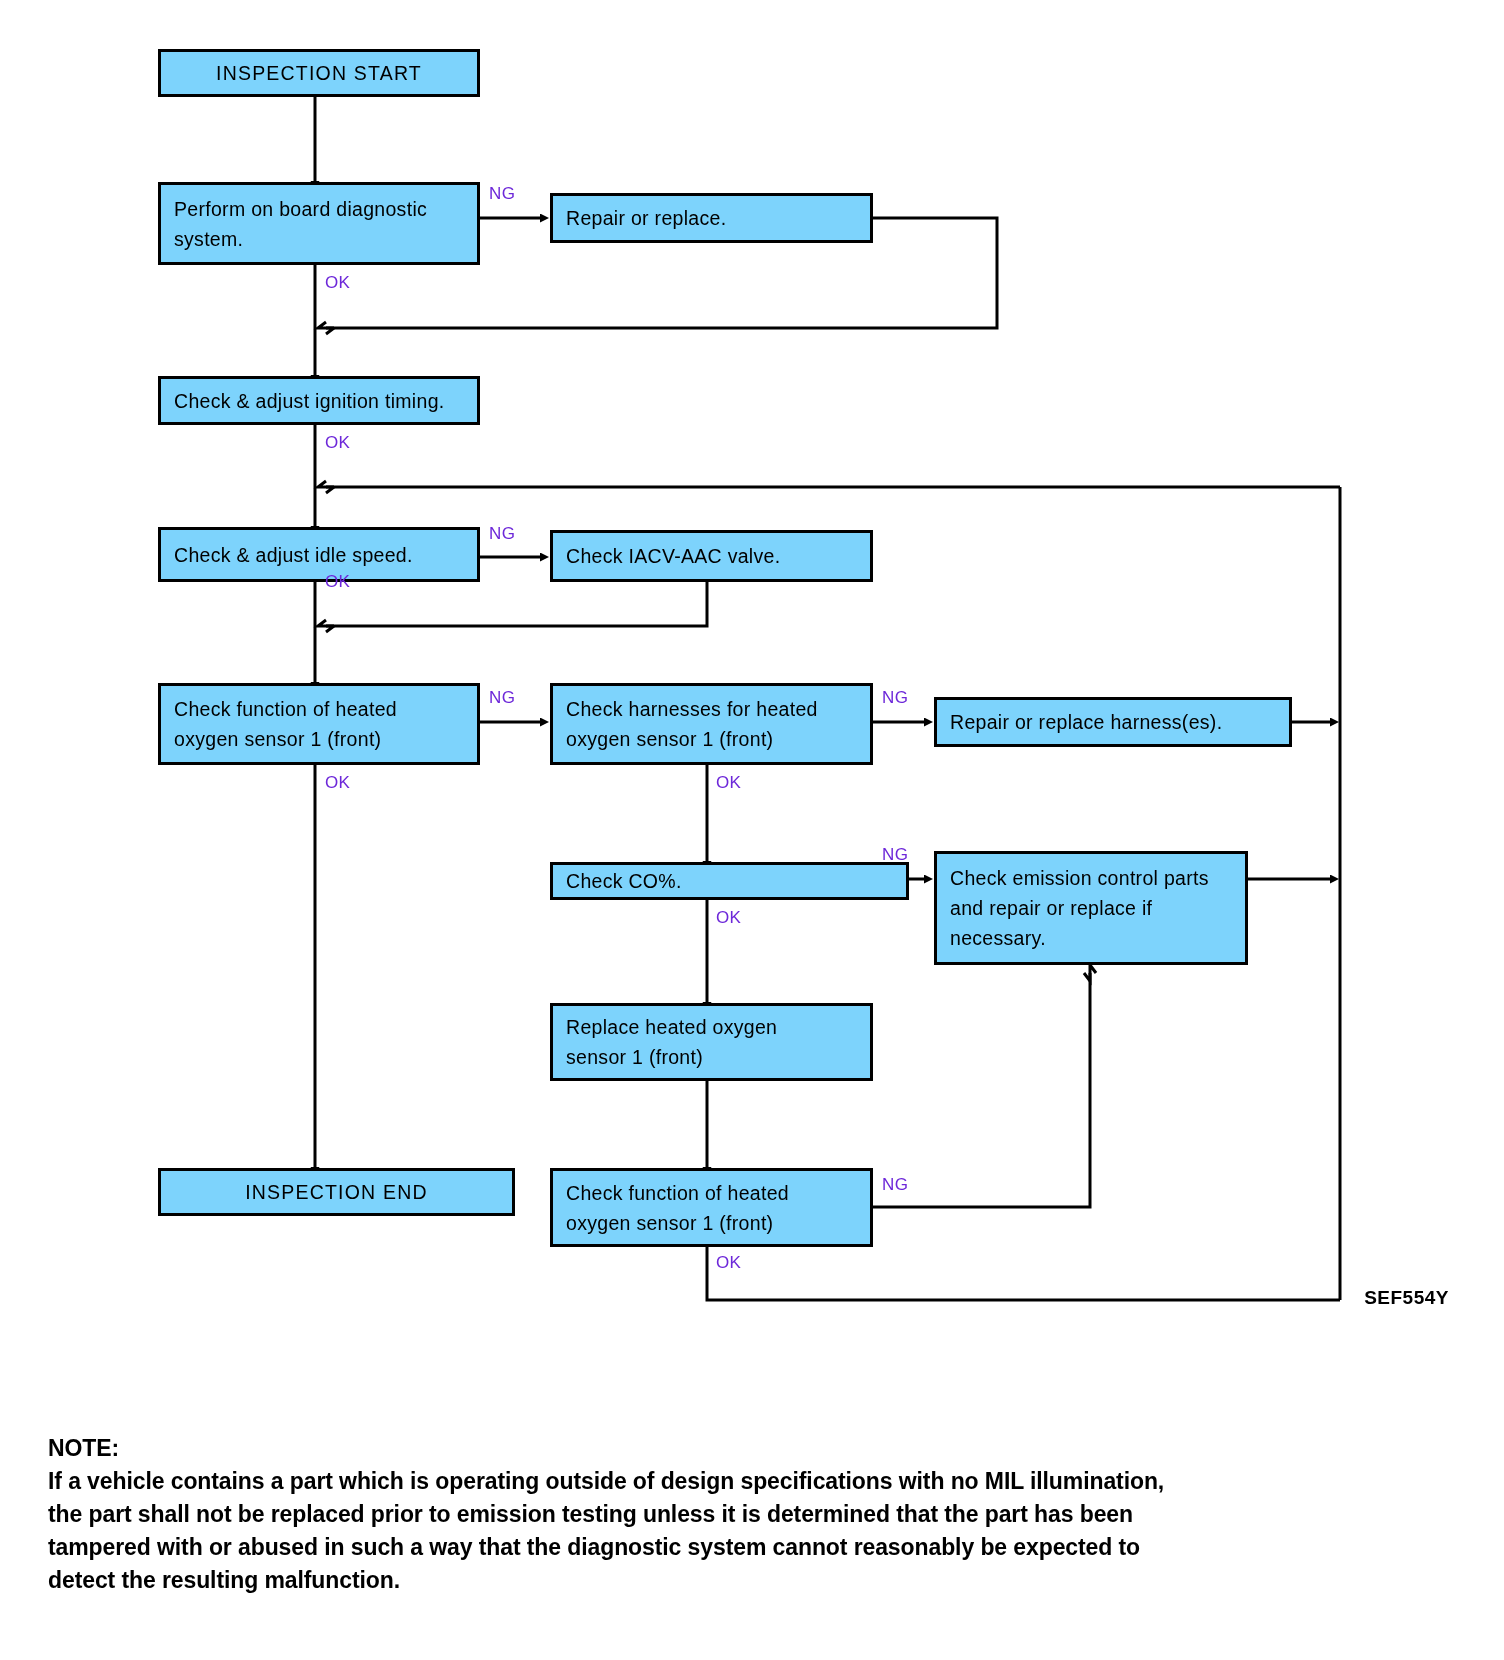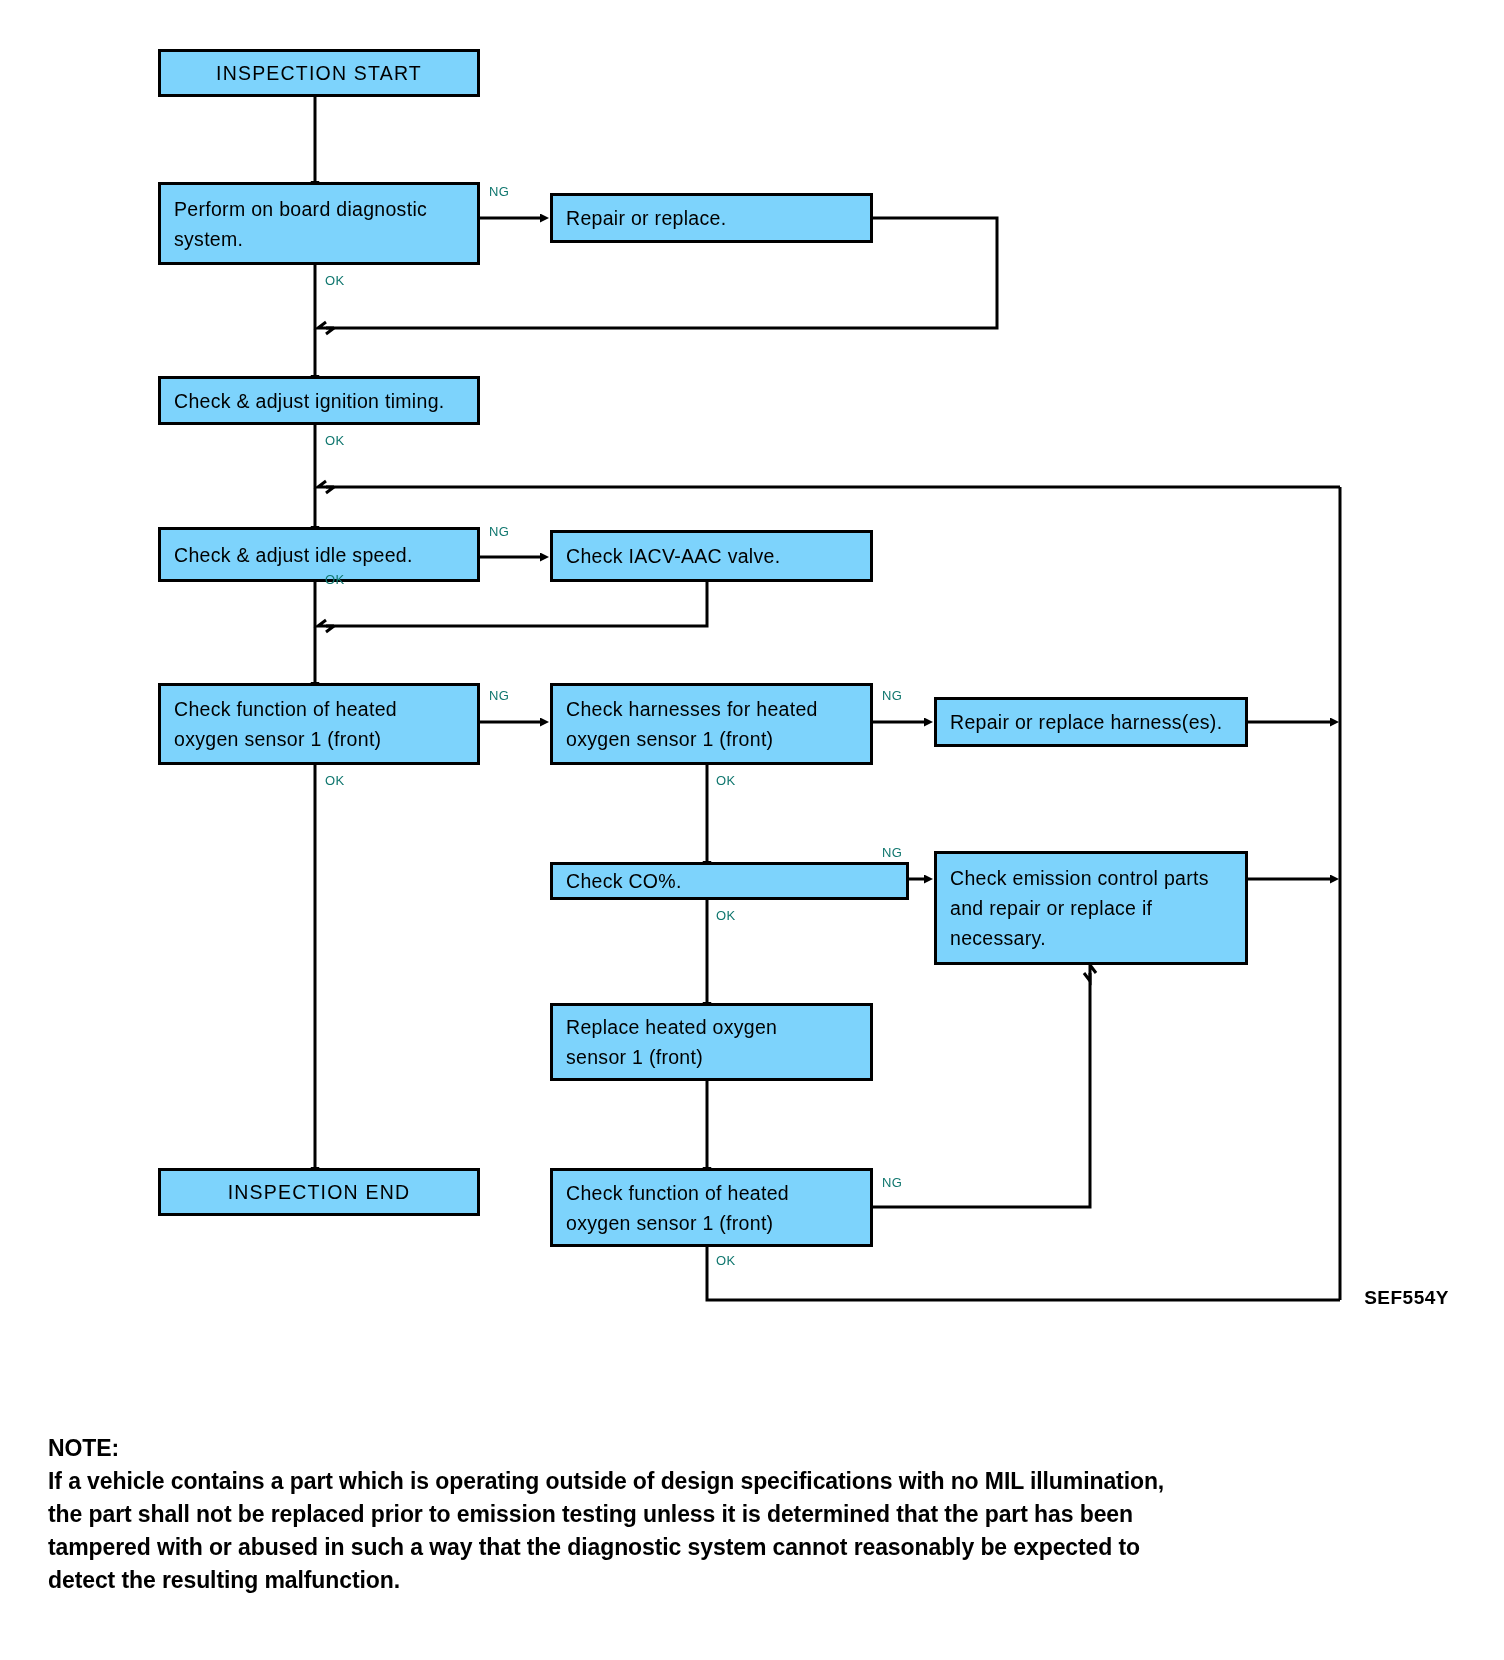--- a/index.html
+++ b/index.html
@@ -39,23 +39,23 @@
     white-space: pre-line;
   }
   .node-box.center .txt {
     left: 0;
     width: 100%;
     text-align: center;
     letter-spacing: 1.2px;
   }
   .edge-label {
     position: absolute;
-    font-size: 13px;
+    font-size: 17px;
     letter-spacing: 0.4px;
-    color: #0f766e;
+    color: #6d28d9;
     background: transparent;
   }
   #fig-code {
     position: absolute;
     right: 55px;
     top: 1287px;
     font-size: 19px;
     font-weight: bold;
     letter-spacing: 0.5px;
   }
@@ -159,40 +159,40 @@
 <div class="node-box" style="left:158px; top:683px; width:322px; height:82px;">
   <span class="txt">Check function of heated
 oxygen sensor 1 (front)</span>
 </div>
 
 <div class="node-box" style="left:550px; top:683px; width:323px; height:82px;">
   <span class="txt">Check harnesses for heated
 oxygen sensor 1 (front)</span>
 </div>
 
-<div class="node-box" style="left:934px; top:697px; width:314px; height:50px;padding-left:36px;">
+<div class="node-box" style="left:934px; top:697px; width:358px; height:50px;padding-left:36px;">
   <span class="txt">Repair or replace harness(es).</span>
 </div>
 
 <div class="node-box" style="left:550px; top:862px; width:359px; height:38px;">
   <span class="txt">Check CO%.</span>
 </div>
 
 <div class="node-box" style="left:934px; top:851px; width:314px; height:114px;">
   <span class="txt">Check emission control parts
 and repair or replace if
 necessary.</span>
 </div>
 
 <div class="node-box" style="left:550px; top:1003px; width:323px; height:78px;">
   <span class="txt">Replace heated oxygen
 sensor 1 (front)</span>
 </div>
 
-<div class="node-box center" style="left:158px; top:1168px; width:322px; height:48px;">
+<div class="node-box center" style="left:158px; top:1168px; width:357px; height:48px;">
   <span class="txt">INSPECTION END</span>
 </div>
 
 <div class="node-box" style="left:550px; top:1168px; width:323px; height:79px;">
   <span class="txt">Check function of heated
 oxygen sensor 1 (front)</span>
 </div>
 
 <span class="edge-label" style="left:489px; top:184px;">NG</span>
 <span class="edge-label" style="left:325px; top:273px;">OK</span>

